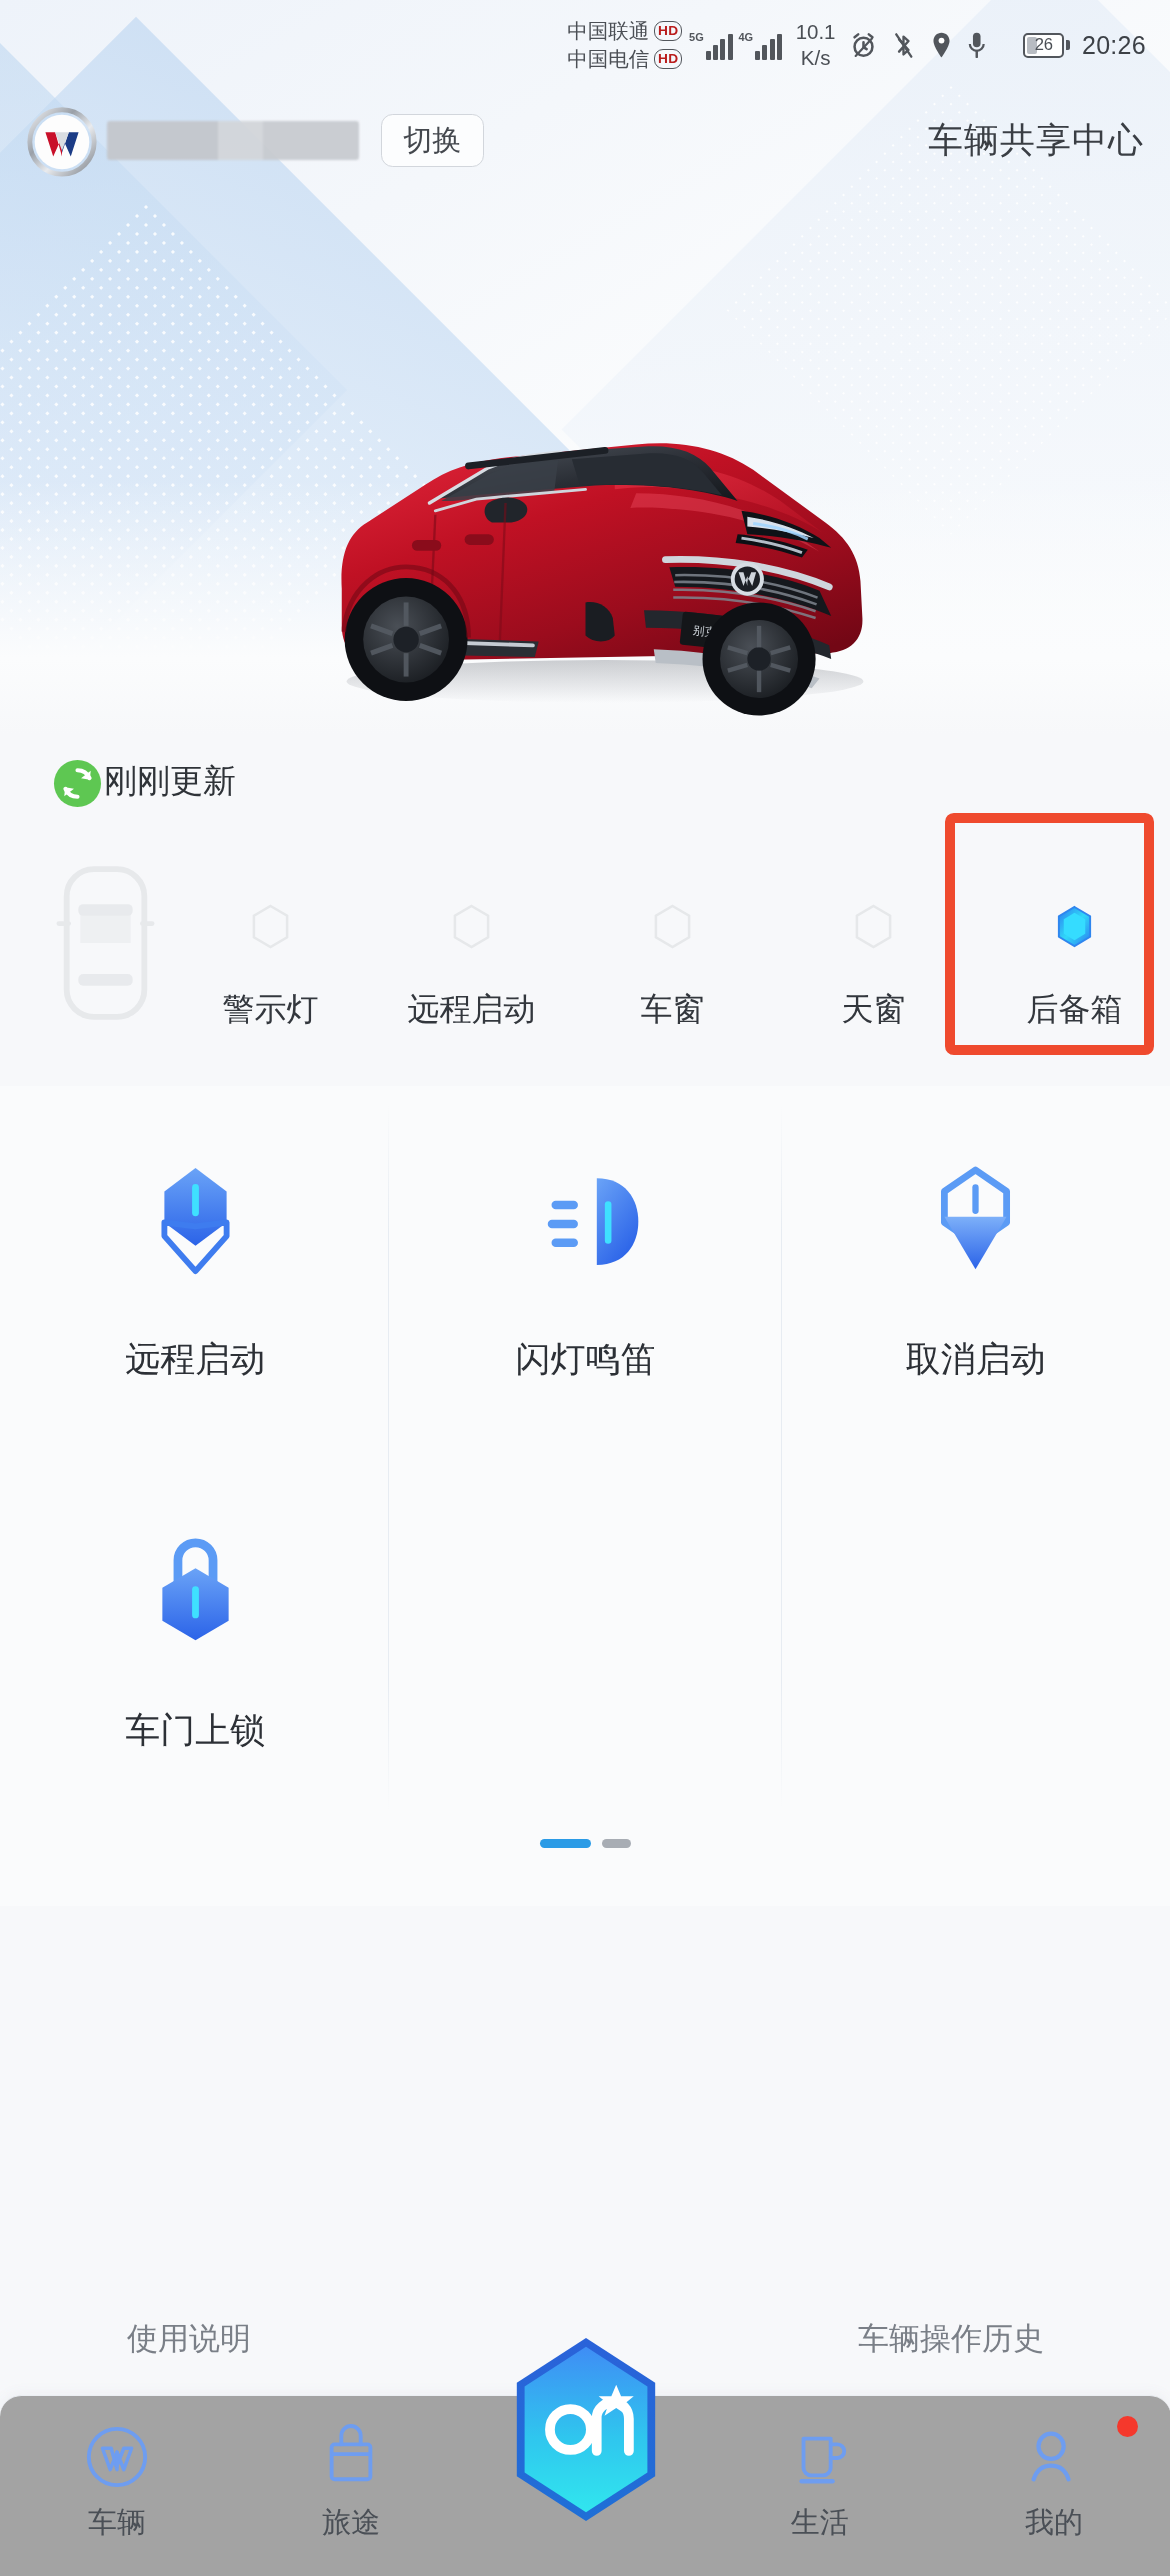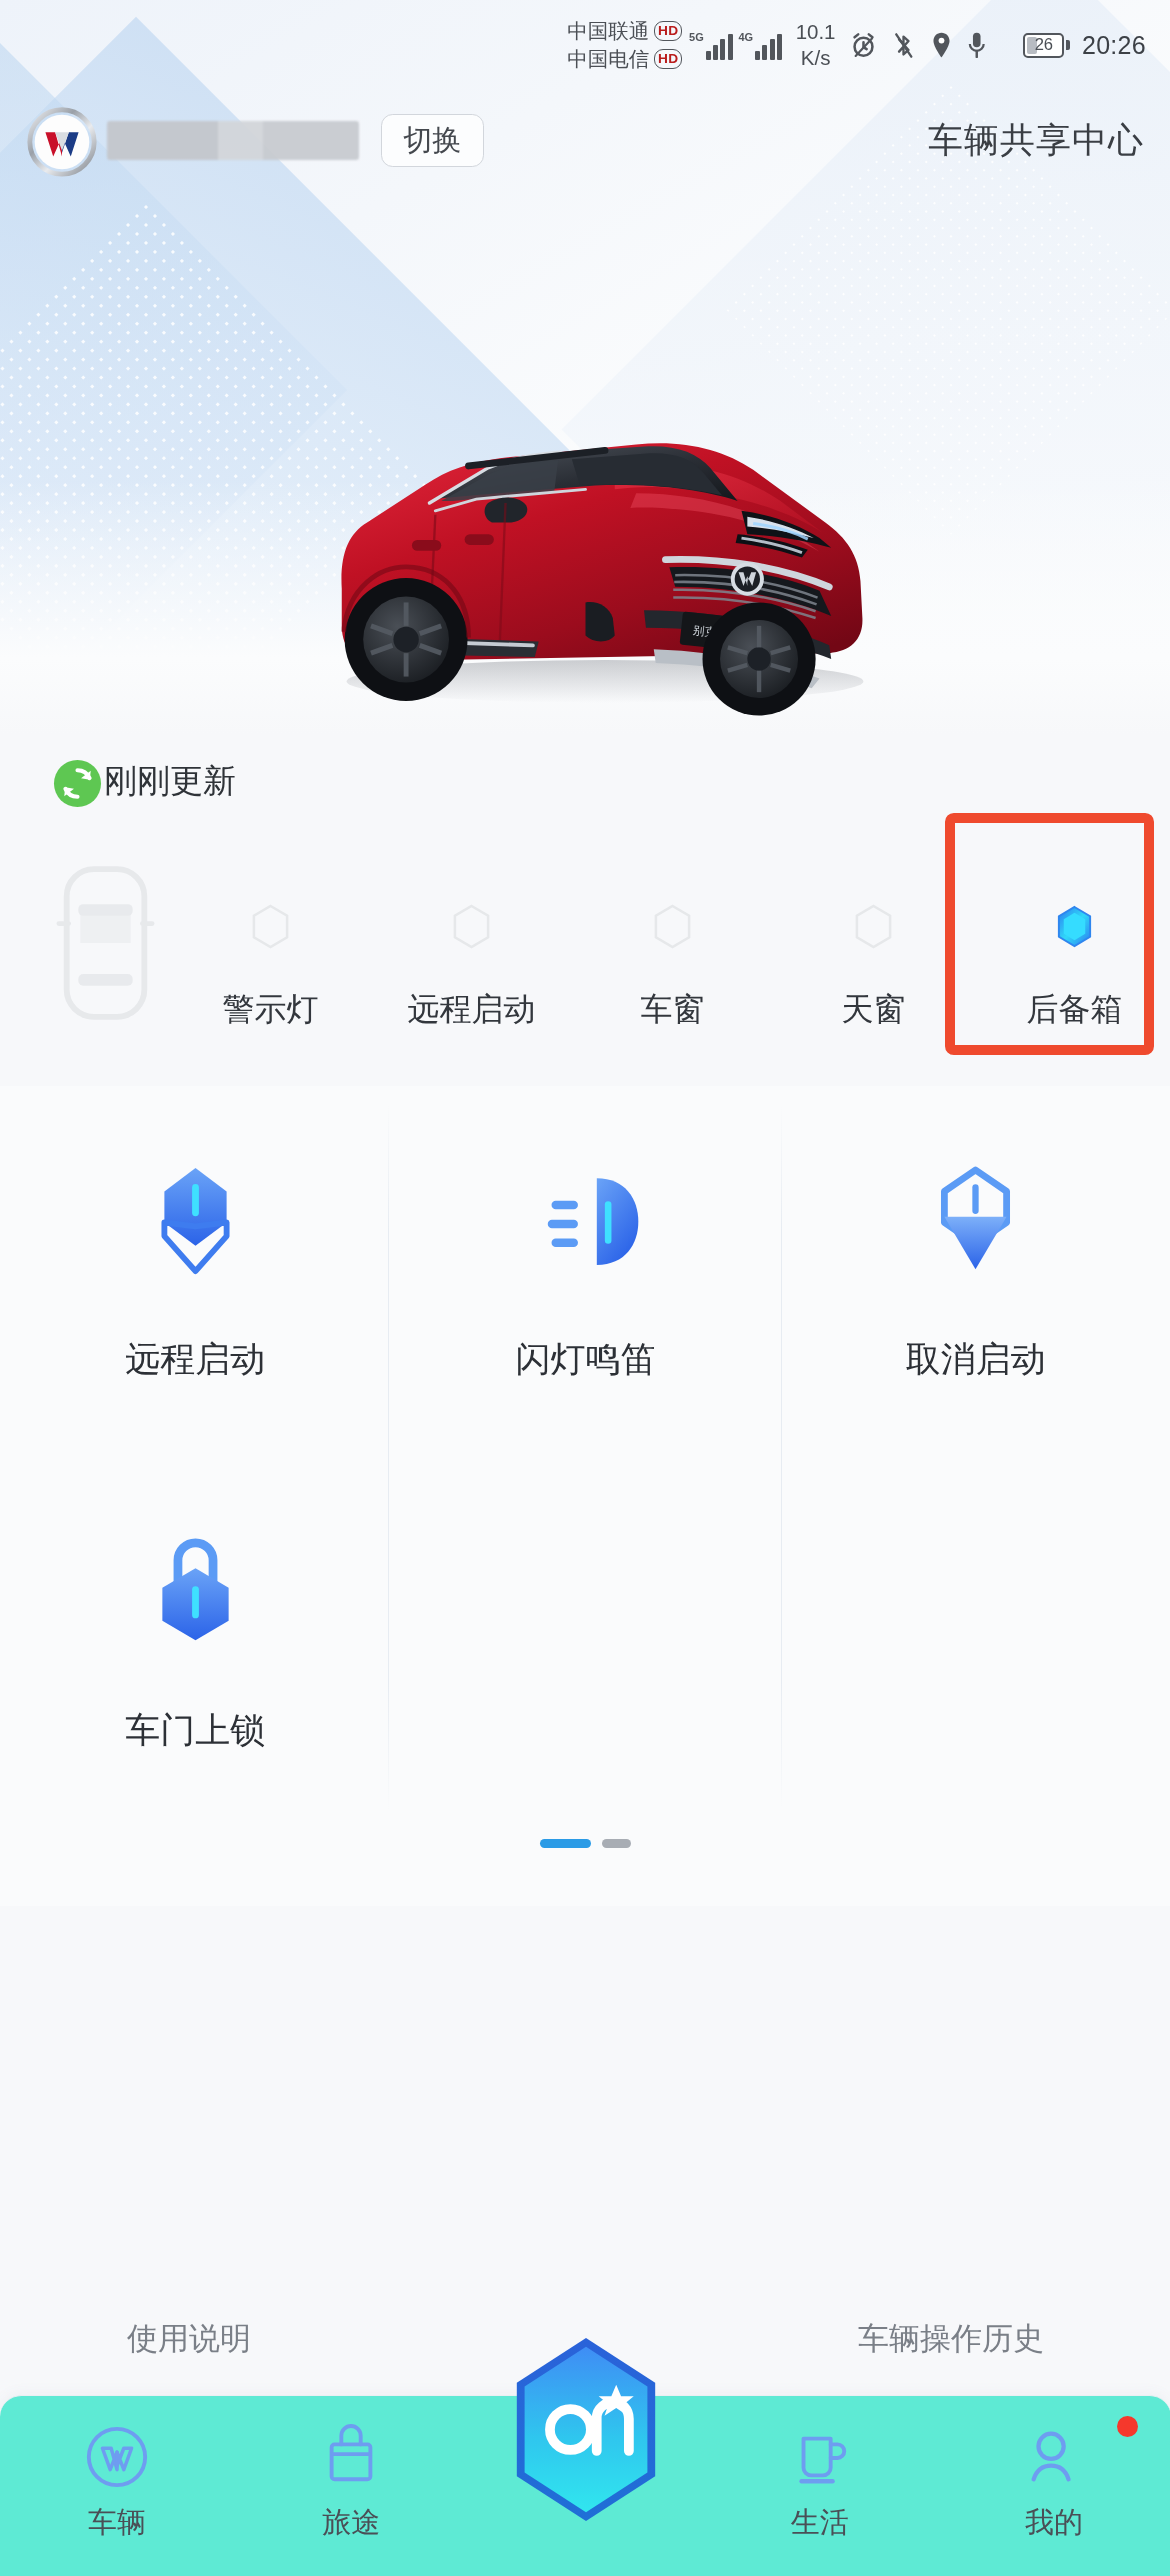--- a/index.html
+++ b/index.html
@@ -208,21 +208,21 @@
   }
   .flink{
     font-size:31px; color:#7a7f87;
   }
   .flink.left{ margin-left:127px; }
   .flink.right{ margin-left:auto; margin-right:127px; }
 
   
   .tabbar{
     position:absolute; left:0; bottom:0; width:1171px; height:181px;
-    background:#5eead4;
+    background:#a3a3a3;
     border-top:1px solid #eceff3;
     border-radius:21.5px 21.5px 0 0;
     box-shadow:0 -2px 13.7px rgba(90,110,140,.06);
     display:flex; align-items:flex-start;
   }
   .tab{
     flex:1 1 0; display:flex; flex-direction:column; align-items:center;
     padding-top:23.4px; position:relative;
   }
   .tab .tic{ width:76px; height:76px; display:flex; align-items:center; justify-content:center;}

